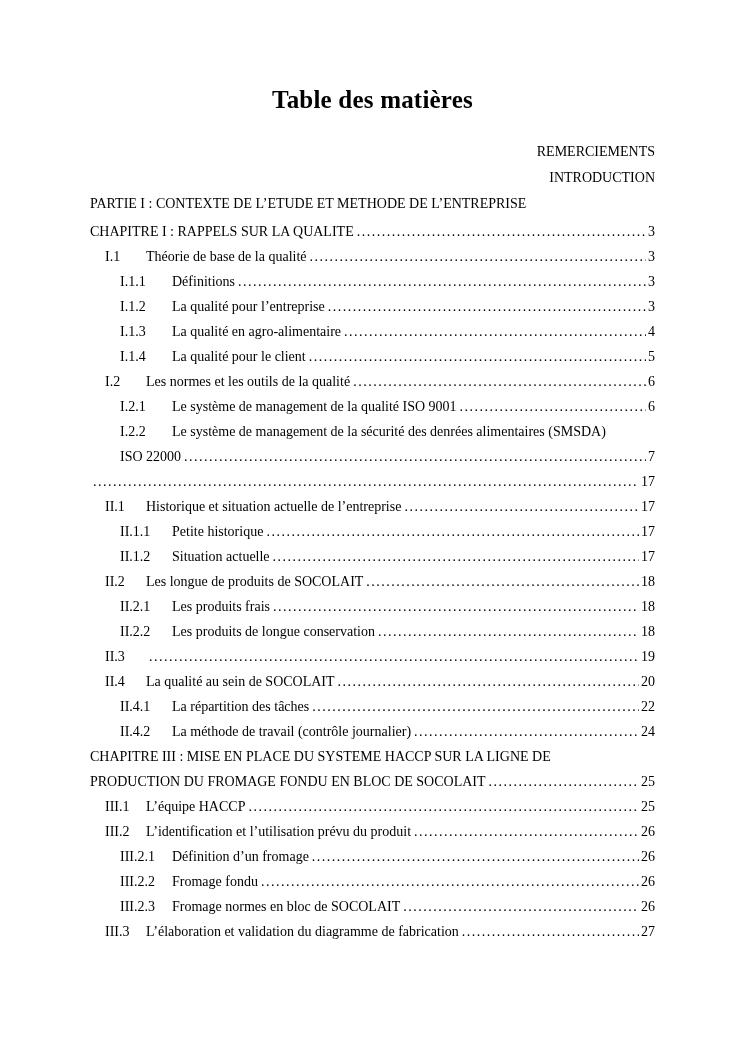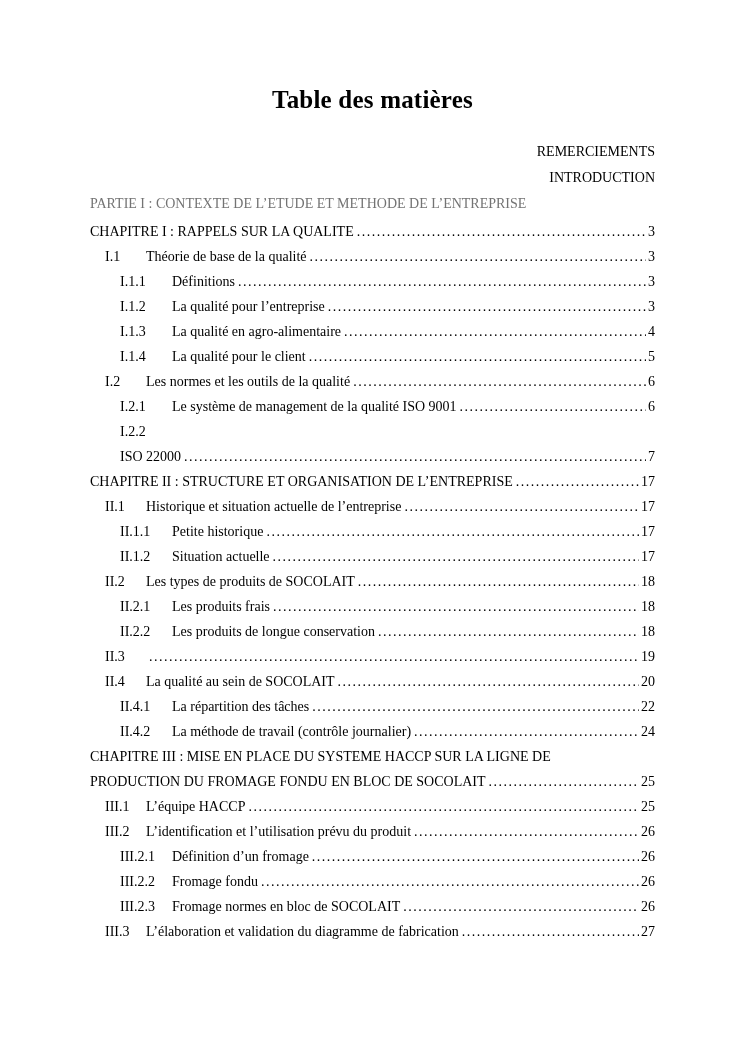--- a/index.html
+++ b/index.html
@@ -67,21 +67,21 @@
 
 <div class="page">
   <h1 class="doc-title">Table des matières</h1>
   <div class="toc" id="toc-list">
       <div class="row plain">
         <span class="txt">REMERCIEMENTS</span>
       </div>
       <div class="row plain">
         <span class="txt">INTRODUCTION</span>
       </div>
-      <div class="row partie" style="color: #737373;">
+      <div class="row partie" style="color: #000000;">
         <span class="txt">PARTIE I : CONTEXTE DE L’ETUDE ET METHODE DE L’ENTREPRISE</span>
       </div>
       <div class="row chapter">
         <span class="txt">CHAPITRE I : RAPPELS SUR LA QUALITE</span>
         <span class="dots"></span>
         <span class="page-num">3</span>
       </div>
       <div class="row section">
         <span class="num">I.1</span>
         <span class="txt">Théorie de base de la qualité</span>
@@ -120,29 +120,29 @@
       </div>
       <div class="row subsection">
         <span class="num">I.2.1</span>
         <span class="txt">Le système de management de la qualité ISO 9001</span>
         <span class="dots"></span>
         <span class="page-num">6</span>
       </div>
       <div class="row subsection-wrap wrap">
         <div class="line line1">
           <span class="num">I.2.2</span>
+          <span class="txt">Le système de management de la sécurité des denrées alimentaires (SMSDA)</span>
         </div>
         <div class="line line2">
           <span class="txt">ISO 22000</span>
           <span class="dots"></span>
           <span class="page-num">7</span>
         </div>
       </div>
       <div class="row chapter">
-        <span class="txt">CHAPITRE II : STRUCTURE ET ORGANISATION DE L’ENTREPRISE</span>
         <span class="dots"></span>
         <span class="page-num">17</span>
       </div>
       <div class="row section">
         <span class="num">II.1</span>
         <span class="txt">Historique et situation actuelle de l’entreprise</span>
         <span class="dots"></span>
         <span class="page-num">17</span>
       </div>
       <div class="row subsection">
@@ -152,21 +152,21 @@
         <span class="page-num">17</span>
       </div>
       <div class="row subsection">
         <span class="num">II.1.2</span>
         <span class="txt">Situation actuelle</span>
         <span class="dots"></span>
         <span class="page-num">17</span>
       </div>
       <div class="row section">
         <span class="num">II.2</span>
-        <span class="txt">Les types de produits de SOCOLAIT</span>
+        <span class="txt">Les longue de produits de SOCOLAIT</span>
         <span class="dots"></span>
         <span class="page-num">18</span>
       </div>
       <div class="row subsection">
         <span class="num">II.2.1</span>
         <span class="txt">Les produits frais</span>
         <span class="dots"></span>
         <span class="page-num">18</span>
       </div>
       <div class="row subsection">

